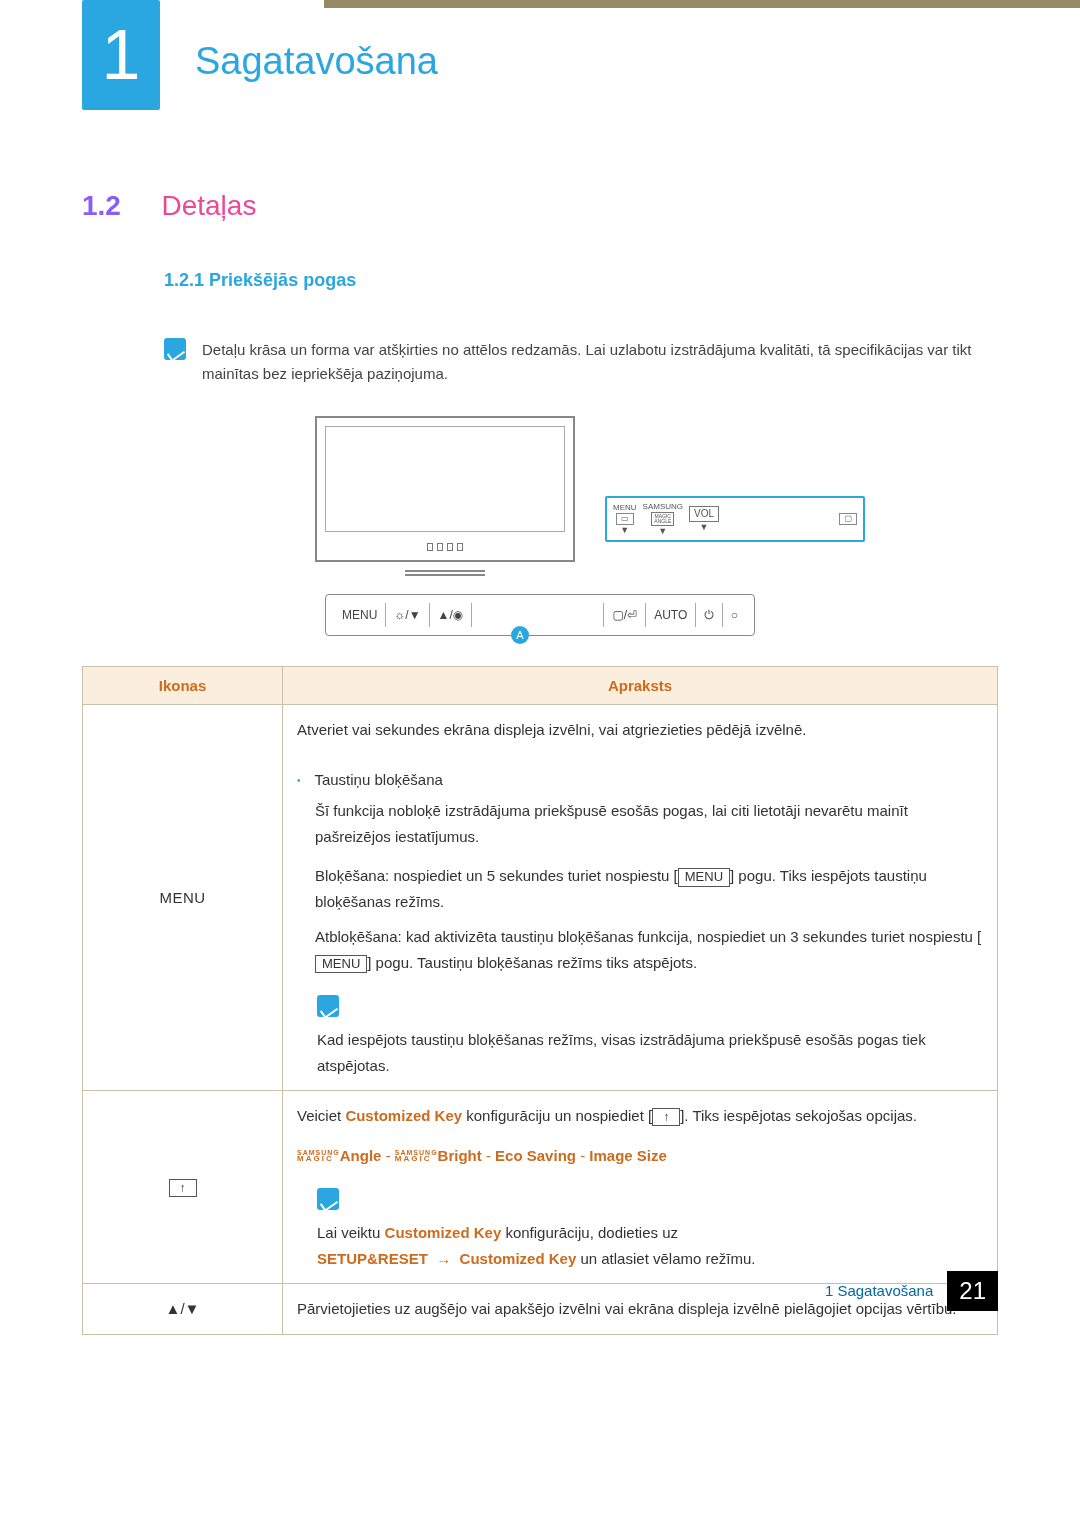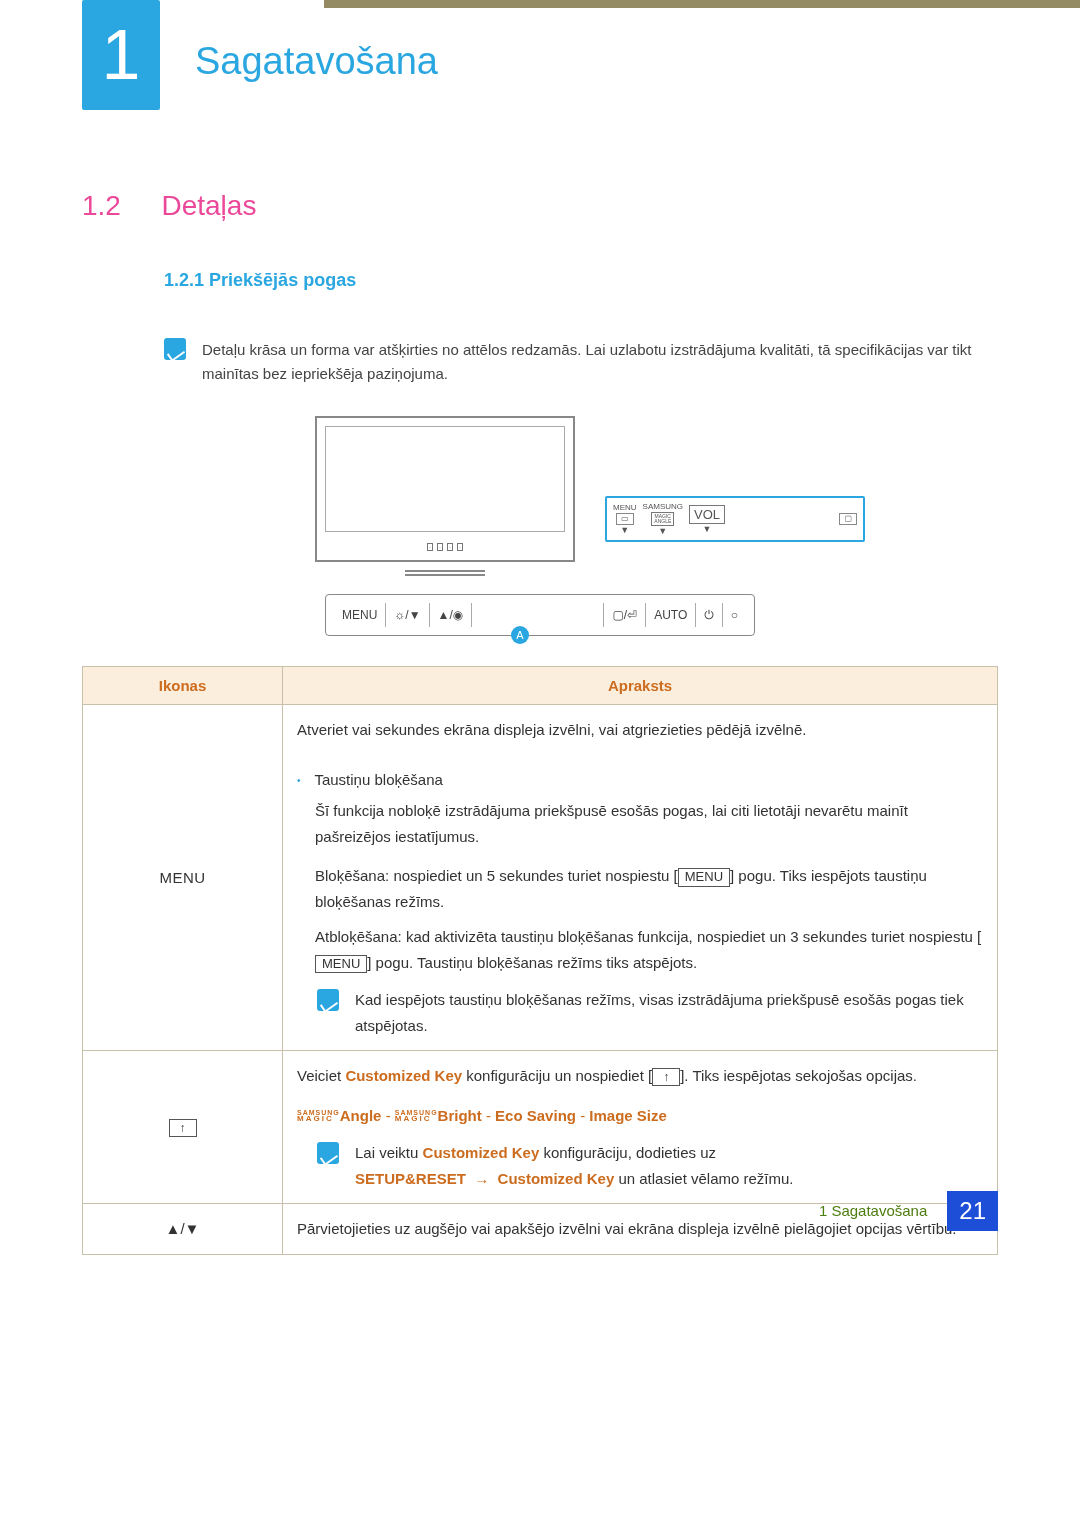--- a/index.html
+++ b/index.html
@@ -31,21 +31,21 @@
     position: absolute;
     left: 195px; top: 40px;
     color: #2aa6e0;
     font-size: 38px; font-weight: 400;
   }
   .section {
     position: absolute;
     left: 82px; top: 190px; right: 82px;
   }
   .sec-no {
-    color: #ec4899; font-size: 28px; font-weight: 400;
+    color: #8b5cf6; font-size: 28px; font-weight: 700;
     display: inline-block; width: 75px;
   }
   .sec-title {
     color: #ec4899; font-size: 28px; font-weight: 500;
   }
   .subsec {
     margin-top: 48px; margin-left: 82px;
     color: #2aa6e0; font-size: 18px; font-weight: bold;
   }
   .note {
@@ -96,21 +96,21 @@
     position:absolute; top:80px; right:0;
     width:260px; height:46px; border:2px solid #2aa6e0; border-radius:2px;
     display:flex; align-items:center; padding:4px 6px; gap:6px;
     font-size:8px; color:#555;
   }
   .cb-cell { display:flex; flex-direction:column; align-items:center; gap:1px; line-height:1; }
   .cb-label { font-size:8px; }
   .cb-icon { border:1px solid #888; padding:1px 4px; font-size:8px; }
   .cb-arrow { font-size:9px; }
   .magic-box { border:1px solid #777; padding:1px 2px; font-size:5px; line-height:1; text-align:center; }
-  .vol-box { border:1px solid #777; padding:2px 4px; font-size:13px; }
+  .vol-box { border:1px solid #777; padding:2px 4px; font-size:10px; }
 
   .button-strip {
     margin: 32px auto 0; width:430px; height:42px;
     border:1.5px solid #888; border-radius:4px;
     display:flex; align-items:center; padding:0 8px;
     font-size:12px; color:#444;
   }
   .bs-cell { padding:0 8px; border-right:1px solid #aaa; height:24px; display:flex; align-items:center; gap:2px;}
   .bs-cell:last-child { border-right:none; }
 
@@ -139,30 +139,30 @@
   .icon-col { text-align:center; width: 200px; }
   .menu-lbl { font-family: Arial; font-size:15px; letter-spacing:0.5px; }
   ul.desc { list-style:none; padding:0; }
   ul.desc > li::before { content:"•"; color:#2aa6e0; margin-right:10px; font-size:10px; vertical-align:middle;}
   .inline-box { display:inline-block; border:1px solid #555; padding:0 6px; font-size:13px; vertical-align:baseline; line-height:1.3;}
   .orange { color:#cc6c1f; font-weight:bold; }
   .orange-plain { color:#cc6c1f; }
   .samsung-magic { display:inline-block; line-height:0.7; vertical-align:baseline; color:#cc6c1f; font-weight:bold;}
   .sm-top { font-size:7px; letter-spacing:1px; display:block;}
   .sm-bot { font-size:8px; letter-spacing:2px; display:block;}
-  .inner-note { display:flex; gap:16px; margin-top:12px; padding-left:20px; align-items:flex-start;}
+  .inner-note { display:flex; gap:10px; margin-top:18px; padding-left:20px; align-items:flex-start;flex-direction:column;}
   .inner-note .note-icon { margin-top:2px;}
   .up-box { display:inline-block; border:1px solid #555; width:28px; height:18px; text-align:center; line-height:16px; font-size:12px;}
 
   .footer {
     position:absolute; bottom:24px; right:0;
     display:flex; align-items:center;
   }
-  .footer-text { color:#4d7c0f; font-size:15px; padding-right:20px;}
-  .footer-page { background:#1d4ed8; color:#fff; font-size:24px; padding:6px 12px;}
+  .footer-text { color:#0369a1; font-size:15px; padding-right:14px;}
+  .footer-page { background:#000000; color:#fff; font-size:24px; padding:6px 12px;}
 </style>
 </head>
 <body>
 
 <div class="topbar"></div>
 
 <div class="chapter-box">
   <span class="chapter-num">1</span>
 </div>
 <h1 class="chapter-title">Sagatavošana</h1>

